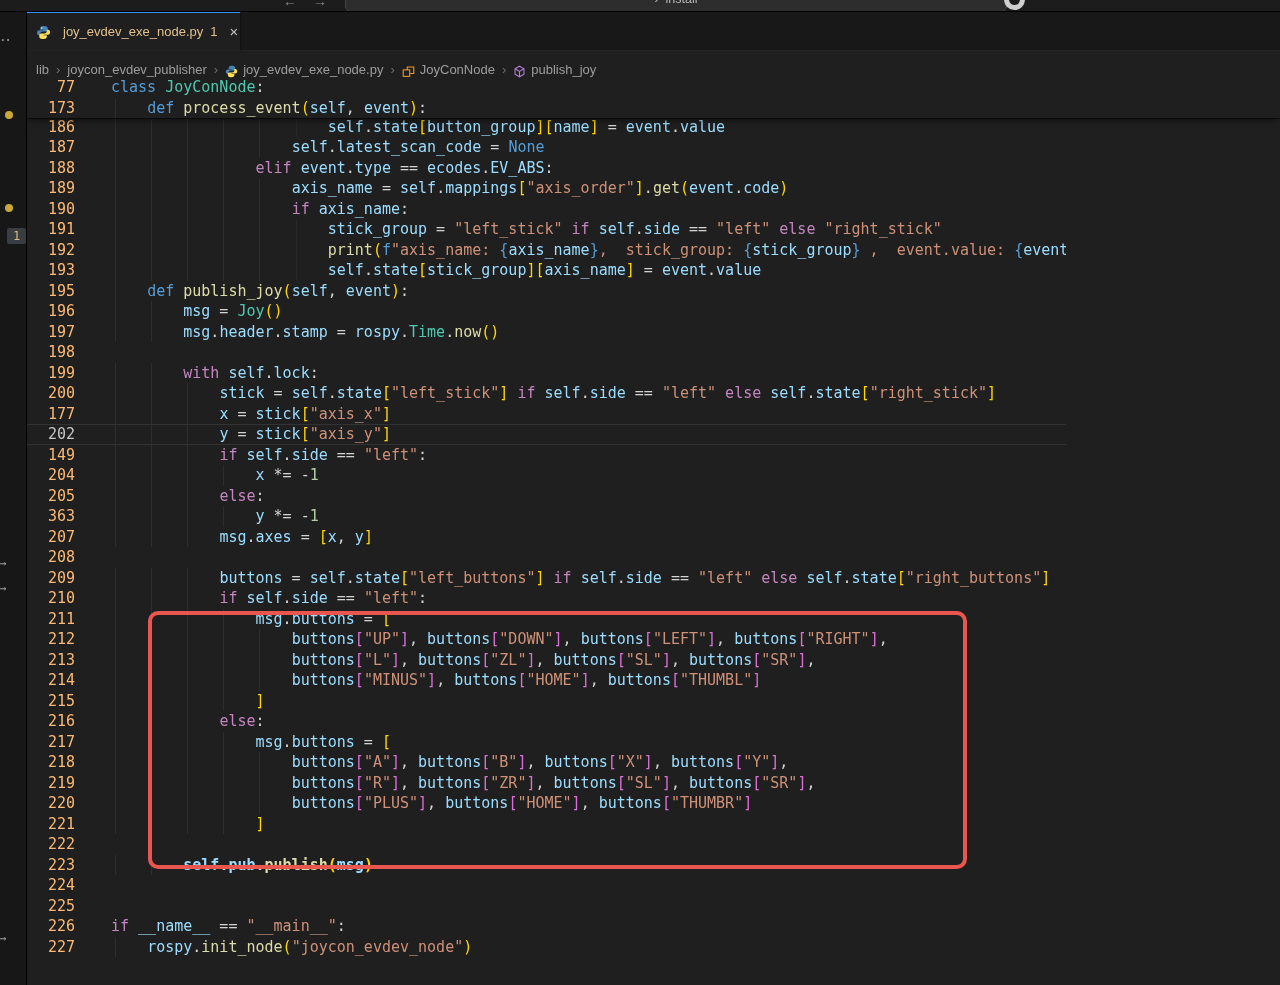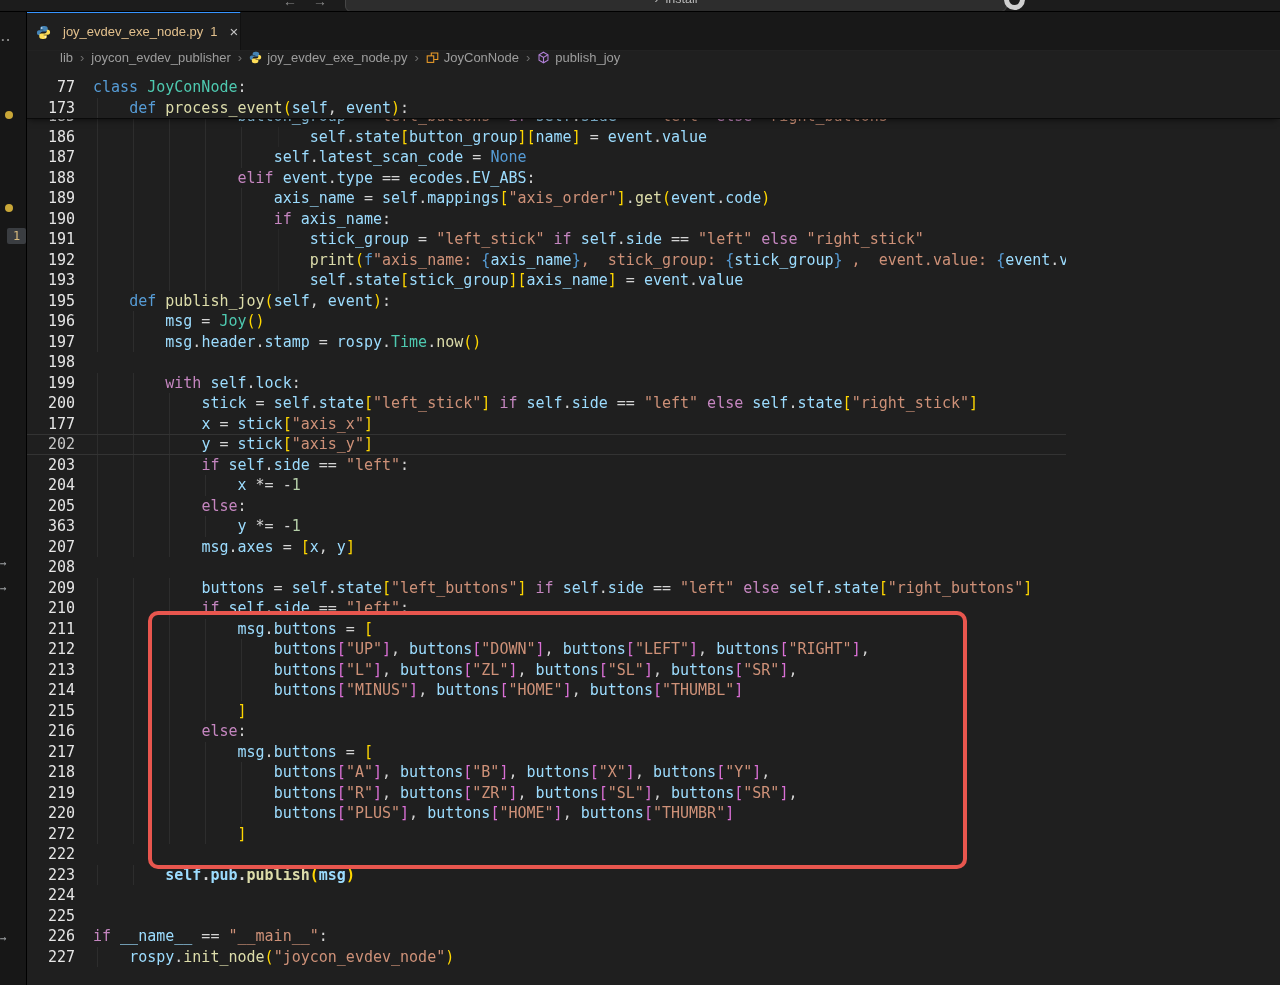--- a/index.html
+++ b/index.html
@@ -33,36 +33,36 @@
           border-bottom:1px solid #222;z-index:10;}
   .tab{position:absolute;left:0;top:0;width:215px;height:39px;background:#1f1f1f;
        border-top:2px solid #3794ff;border-right:1px solid #111;display:flex;align-items:center;
        padding:0 10px;box-sizing:border-box;}
   .tab-label{color:#e2c08d;font-size:13px;margin-left:7px;white-space:nowrap;}
   .tab-badge{color:#e2c08d;font-size:13px;margin-left:7px;}
   .tab-close{color:#c5c5c5;font-size:15px;margin-left:12px;cursor:pointer;}
 
   
   .breadcrumbs{position:absolute;left:26px;top:50px;width:1254px;height:27px;background:#1f1f1f;
-               display:flex;align-items:flex-start;padding-left:34px;box-sizing:border-box;
+               display:flex;align-items:flex-end;padding-left:10px;box-sizing:border-box;
                color:#9d9d9d;font-size:13px;z-index:9;}
   .bc-sep{color:#6e6e6e;margin:0 7px;font-size:13px;}
   .bc-ico{display:inline-flex;margin-right:5px;position:relative;top:1px;}
 
   
-  .code-pane{position:absolute;left:26px;top:106px;width:1040px;height:879px;overflow:hidden;z-index:1;}
+  .code-pane{position:absolute;left:26px;top:96px;width:1040px;height:879px;overflow:hidden;z-index:1;}
   .sticky{position:absolute;left:26px;top:77px;width:1254px;height:41px;background:#1f1f1f;
           z-index:8;border-bottom:1px solid #0a0a0a;box-shadow:0 4px 6px -3px rgba(0,0,0,.55);}
   .row{display:flex;height:20.5px;line-height:20.5px;position:relative;
        font-family:"DejaVu Sans Mono",monospace;font-size:15px;white-space:pre;}
   .row.cur::after{content:'';position:absolute;left:0;right:0;top:0;bottom:0;
        border-top:1px solid #333;border-bottom:1px solid #333;pointer-events:none;}
   .row.cur .num{color:#c6c6c6;}
-  .num{flex:0 0 49px;text-align:right;color:#e5e5e5;user-select:none;}
-  .codetext{margin-left:18px;height:100%;display:inline-block;
+  .num{flex:0 0 49px;text-align:right;color:#fdba74;user-select:none;}
+  .codetext{margin-left:36px;height:100%;display:inline-block;
        background-image:repeating-linear-gradient(to right,#2d2d2d 0 1px,transparent 1px 36.12px);
        background-repeat:no-repeat;background-position:3.5px 0;}
   .tk-w{color:#d4d4d4;} .tk-v{color:#9CDCFE;} .tk-k{color:#569CD6;} .tk-c{color:#C586C0;}
   .tk-s{color:#CE9178;} .tk-f{color:#DCDCAA;} .tk-t{color:#4EC9B0;} .tk-n{color:#B5CEA8;}
   .tk-b1{color:#ffd700;} .tk-b2{color:#DA70D6;}
 
   
   .red-box{position:absolute;left:148px;top:611px;width:811px;height:250px;
            border:4px solid #e8564e;border-radius:10px;z-index:12;pointer-events:none;}
 </style>
@@ -148,39 +148,39 @@
       <div class="row"><span class="num">192</span><span class="codetext" style="background-size: 181.6px 100%;"><span class="tk-w">                        </span><span class="tk-f">print</span><span class="tk-b1">(</span><span class="tk-k">f</span><span class="tk-s">"axis_name: </span><span class="tk-k">{</span><span class="tk-v">axis_name</span><span class="tk-k">}</span><span class="tk-s">,  stick_group: </span><span class="tk-k">{</span><span class="tk-v">stick_group</span><span class="tk-k">}</span><span class="tk-s"> ,  event.value: </span><span class="tk-k">{</span><span class="tk-v">event</span><span class="tk-w">.</span><span class="tk-v">value</span><span class="tk-k">}</span><span class="tk-s">"</span><span class="tk-b1">)</span></span></div>
       <div class="row"><span class="num">193</span><span class="codetext" style="background-size: 181.6px 100%;"><span class="tk-w">                        </span><span class="tk-v">self</span><span class="tk-w">.</span><span class="tk-v">state</span><span class="tk-b1">[</span><span class="tk-v">stick_group</span><span class="tk-b1">]</span><span class="tk-b1">[</span><span class="tk-v">axis_name</span><span class="tk-b1">]</span><span class="tk-w"> = </span><span class="tk-v">event</span><span class="tk-w">.</span><span class="tk-v">value</span></span></div>
       <div class="row"><span class="num">195</span><span class="codetext" style="background-size: 1px 100%;"><span class="tk-w">    </span><span class="tk-k">def </span><span class="tk-f">publish_joy</span><span class="tk-b1">(</span><span class="tk-v">self</span><span class="tk-w">, </span><span class="tk-v">event</span><span class="tk-b1">)</span><span class="tk-w">:</span></span></div>
       <div class="row"><span class="num">196</span><span class="codetext" style="background-size: 37.12px 100%;"><span class="tk-w">        </span><span class="tk-v">msg</span><span class="tk-w"> = </span><span class="tk-t">Joy</span><span class="tk-b1">()</span></span></div>
       <div class="row"><span class="num">197</span><span class="codetext" style="background-size: 37.12px 100%;"><span class="tk-w">        </span><span class="tk-v">msg</span><span class="tk-w">.</span><span class="tk-v">header</span><span class="tk-w">.</span><span class="tk-v">stamp</span><span class="tk-w"> = </span><span class="tk-v">rospy</span><span class="tk-w">.</span><span class="tk-t">Time</span><span class="tk-w">.</span><span class="tk-f">now</span><span class="tk-b1">()</span></span></div>
       <div class="row"><span class="num">198</span><span class="codetext" style="background-size: 37.12px 100%;"></span></div>
       <div class="row"><span class="num">199</span><span class="codetext" style="background-size: 37.12px 100%;"><span class="tk-w">        </span><span class="tk-c">with </span><span class="tk-v">self</span><span class="tk-w">.</span><span class="tk-v">lock</span><span class="tk-w">:</span></span></div>
       <div class="row"><span class="num">200</span><span class="codetext" style="background-size: 73.24px 100%;"><span class="tk-w">            </span><span class="tk-v">stick</span><span class="tk-w"> = </span><span class="tk-v">self</span><span class="tk-w">.</span><span class="tk-v">state</span><span class="tk-b1">[</span><span class="tk-s">"left_stick"</span><span class="tk-b1">]</span><span class="tk-c"> if </span><span class="tk-v">self</span><span class="tk-w">.</span><span class="tk-v">side</span><span class="tk-w"> == </span><span class="tk-s">"left"</span><span class="tk-c"> else </span><span class="tk-v">self</span><span class="tk-w">.</span><span class="tk-v">state</span><span class="tk-b1">[</span><span class="tk-s">"right_stick"</span><span class="tk-b1">]</span></span></div>
       <div class="row"><span class="num">177</span><span class="codetext" style="background-size: 73.24px 100%;"><span class="tk-w">            </span><span class="tk-v">x</span><span class="tk-w"> = </span><span class="tk-v">stick</span><span class="tk-b1">[</span><span class="tk-s">"axis_x"</span><span class="tk-b1">]</span></span></div>
       <div class="row cur"><span class="num">202</span><span class="codetext" style="background-size: 73.24px 100%;"><span class="tk-w">            </span><span class="tk-v">y</span><span class="tk-w"> = </span><span class="tk-v">stick</span><span class="tk-b1">[</span><span class="tk-s">"axis_y"</span><span class="tk-b1">]</span></span></div>
-      <div class="row"><span class="num">203</span><span class="codetext" style="background-size: 73.24px 100%;"><span class="tk-w">            </span><span class="tk-c">if </span><span class="tk-v">self</span><span class="tk-w">.</span><span class="tk-v">side</span><span class="tk-w"> == </span><span class="tk-s">"left"</span><span class="tk-w">:</span></span></div>
+      <div class="row"><span class="num">149</span><span class="codetext" style="background-size: 73.24px 100%;"><span class="tk-w">            </span><span class="tk-c">if </span><span class="tk-v">self</span><span class="tk-w">.</span><span class="tk-v">side</span><span class="tk-w"> == </span><span class="tk-s">"left"</span><span class="tk-w">:</span></span></div>
       <div class="row"><span class="num">204</span><span class="codetext" style="background-size: 109.36px 100%;"><span class="tk-w">                </span><span class="tk-v">x</span><span class="tk-w"> *= -</span><span class="tk-n">1</span></span></div>
       <div class="row"><span class="num">205</span><span class="codetext" style="background-size: 73.24px 100%;"><span class="tk-w">            </span><span class="tk-c">else</span><span class="tk-w">:</span></span></div>
       <div class="row"><span class="num">363</span><span class="codetext" style="background-size: 109.36px 100%;"><span class="tk-w">                </span><span class="tk-v">y</span><span class="tk-w"> *= -</span><span class="tk-n">1</span></span></div>
       <div class="row"><span class="num">207</span><span class="codetext" style="background-size: 73.24px 100%;"><span class="tk-w">            </span><span class="tk-v">msg</span><span class="tk-w">.</span><span class="tk-v">axes</span><span class="tk-w"> = </span><span class="tk-b1">[</span><span class="tk-v">x</span><span class="tk-w">, </span><span class="tk-v">y</span><span class="tk-b1">]</span></span></div>
       <div class="row"><span class="num">208</span><span class="codetext" style="background-size: 73.24px 100%;"></span></div>
       <div class="row"><span class="num">209</span><span class="codetext" style="background-size: 73.24px 100%;"><span class="tk-w">            </span><span class="tk-v">buttons</span><span class="tk-w"> = </span><span class="tk-v">self</span><span class="tk-w">.</span><span class="tk-v">state</span><span class="tk-b1">[</span><span class="tk-s">"left_buttons"</span><span class="tk-b1">]</span><span class="tk-c"> if </span><span class="tk-v">self</span><span class="tk-w">.</span><span class="tk-v">side</span><span class="tk-w"> == </span><span class="tk-s">"left"</span><span class="tk-c"> else </span><span class="tk-v">self</span><span class="tk-w">.</span><span class="tk-v">state</span><span class="tk-b1">[</span><span class="tk-s">"right_buttons"</span><span class="tk-b1">]</span></span></div>
       <div class="row"><span class="num">210</span><span class="codetext" style="background-size: 73.24px 100%;"><span class="tk-w">            </span><span class="tk-c">if </span><span class="tk-v">self</span><span class="tk-w">.</span><span class="tk-v">side</span><span class="tk-w"> == </span><span class="tk-s">"left"</span><span class="tk-w">:</span></span></div>
       <div class="row"><span class="num">211</span><span class="codetext" style="background-size: 109.36px 100%;"><span class="tk-w">                </span><span class="tk-v">msg</span><span class="tk-w">.</span><span class="tk-v">buttons</span><span class="tk-w"> = </span><span class="tk-b1">[</span></span></div>
       <div class="row"><span class="num">212</span><span class="codetext" style="background-size: 145.48px 100%;"><span class="tk-w">                    </span><span class="tk-v">buttons</span><span class="tk-b2">[</span><span class="tk-s">"UP"</span><span class="tk-b2">]</span><span class="tk-w">, </span><span class="tk-v">buttons</span><span class="tk-b2">[</span><span class="tk-s">"DOWN"</span><span class="tk-b2">]</span><span class="tk-w">, </span><span class="tk-v">buttons</span><span class="tk-b2">[</span><span class="tk-s">"LEFT"</span><span class="tk-b2">]</span><span class="tk-w">, </span><span class="tk-v">buttons</span><span class="tk-b2">[</span><span class="tk-s">"RIGHT"</span><span class="tk-b2">]</span><span class="tk-w">,</span></span></div>
       <div class="row"><span class="num">213</span><span class="codetext" style="background-size: 145.48px 100%;"><span class="tk-w">                    </span><span class="tk-v">buttons</span><span class="tk-b2">[</span><span class="tk-s">"L"</span><span class="tk-b2">]</span><span class="tk-w">, </span><span class="tk-v">buttons</span><span class="tk-b2">[</span><span class="tk-s">"ZL"</span><span class="tk-b2">]</span><span class="tk-w">, </span><span class="tk-v">buttons</span><span class="tk-b2">[</span><span class="tk-s">"SL"</span><span class="tk-b2">]</span><span class="tk-w">, </span><span class="tk-v">buttons</span><span class="tk-b2">[</span><span class="tk-s">"SR"</span><span class="tk-b2">]</span><span class="tk-w">,</span></span></div>
       <div class="row"><span class="num">214</span><span class="codetext" style="background-size: 145.48px 100%;"><span class="tk-w">                    </span><span class="tk-v">buttons</span><span class="tk-b2">[</span><span class="tk-s">"MINUS"</span><span class="tk-b2">]</span><span class="tk-w">, </span><span class="tk-v">buttons</span><span class="tk-b2">[</span><span class="tk-s">"HOME"</span><span class="tk-b2">]</span><span class="tk-w">, </span><span class="tk-v">buttons</span><span class="tk-b2">[</span><span class="tk-s">"THUMBL"</span><span class="tk-b2">]</span></span></div>
       <div class="row"><span class="num">215</span><span class="codetext" style="background-size: 109.36px 100%;"><span class="tk-w">                </span><span class="tk-b1">]</span></span></div>
       <div class="row"><span class="num">216</span><span class="codetext" style="background-size: 73.24px 100%;"><span class="tk-w">            </span><span class="tk-c">else</span><span class="tk-w">:</span></span></div>
       <div class="row"><span class="num">217</span><span class="codetext" style="background-size: 109.36px 100%;"><span class="tk-w">                </span><span class="tk-v">msg</span><span class="tk-w">.</span><span class="tk-v">buttons</span><span class="tk-w"> = </span><span class="tk-b1">[</span></span></div>
       <div class="row"><span class="num">218</span><span class="codetext" style="background-size: 145.48px 100%;"><span class="tk-w">                    </span><span class="tk-v">buttons</span><span class="tk-b2">[</span><span class="tk-s">"A"</span><span class="tk-b2">]</span><span class="tk-w">, </span><span class="tk-v">buttons</span><span class="tk-b2">[</span><span class="tk-s">"B"</span><span class="tk-b2">]</span><span class="tk-w">, </span><span class="tk-v">buttons</span><span class="tk-b2">[</span><span class="tk-s">"X"</span><span class="tk-b2">]</span><span class="tk-w">, </span><span class="tk-v">buttons</span><span class="tk-b2">[</span><span class="tk-s">"Y"</span><span class="tk-b2">]</span><span class="tk-w">,</span></span></div>
       <div class="row"><span class="num">219</span><span class="codetext" style="background-size: 145.48px 100%;"><span class="tk-w">                    </span><span class="tk-v">buttons</span><span class="tk-b2">[</span><span class="tk-s">"R"</span><span class="tk-b2">]</span><span class="tk-w">, </span><span class="tk-v">buttons</span><span class="tk-b2">[</span><span class="tk-s">"ZR"</span><span class="tk-b2">]</span><span class="tk-w">, </span><span class="tk-v">buttons</span><span class="tk-b2">[</span><span class="tk-s">"SL"</span><span class="tk-b2">]</span><span class="tk-w">, </span><span class="tk-v">buttons</span><span class="tk-b2">[</span><span class="tk-s">"SR"</span><span class="tk-b2">]</span><span class="tk-w">,</span></span></div>
       <div class="row"><span class="num">220</span><span class="codetext" style="background-size: 145.48px 100%;"><span class="tk-w">                    </span><span class="tk-v">buttons</span><span class="tk-b2">[</span><span class="tk-s">"PLUS"</span><span class="tk-b2">]</span><span class="tk-w">, </span><span class="tk-v">buttons</span><span class="tk-b2">[</span><span class="tk-s">"HOME"</span><span class="tk-b2">]</span><span class="tk-w">, </span><span class="tk-v">buttons</span><span class="tk-b2">[</span><span class="tk-s">"THUMBR"</span><span class="tk-b2">]</span></span></div>
-      <div class="row"><span class="num">272</span><span class="codetext" style="background-size: 109.36px 100%;"><span class="tk-w">                </span><span class="tk-b1">]</span></span></div>
+      <div class="row"><span class="num">221</span><span class="codetext" style="background-size: 109.36px 100%;"><span class="tk-w">                </span><span class="tk-b1">]</span></span></div>
       <div class="row"><span class="num">222</span><span class="codetext" style="background-size: 37.12px 100%;"></span></div>
       <div class="row"><span class="num">223</span><span class="codetext" style="background-size: 37.12px 100%; font-weight: bold;"><span class="tk-w">        </span><span class="tk-v">self</span><span class="tk-w">.</span><span class="tk-v">pub</span><span class="tk-w">.</span><span class="tk-f">publish</span><span class="tk-b1">(</span><span class="tk-v">msg</span><span class="tk-b1">)</span></span></div>
       <div class="row"><span class="num">224</span><span class="codetext" style="background-size: 1px 100%;"></span></div>
       <div class="row"><span class="num">225</span><span class="codetext" style="background-image: none;"></span></div>
       <div class="row"><span class="num">226</span><span class="codetext" style="background-image: none;"><span class="tk-c">if </span><span class="tk-v">__name__</span><span class="tk-w"> == </span><span class="tk-s">"__main__"</span><span class="tk-w">:</span></span></div>
       <div class="row"><span class="num">227</span><span class="codetext" style="background-size: 1px 100%;"><span class="tk-w">    </span><span class="tk-v">rospy</span><span class="tk-w">.</span><span class="tk-f">init_node</span><span class="tk-b1">(</span><span class="tk-s">"joycon_evdev_node"</span><span class="tk-b1">)</span></span></div>
     </div>
 
   <div class="sticky">
       <div class="row"><span class="num">77</span><span class="codetext" style="background-image: none;"><span class="tk-k">class </span><span class="tk-t">JoyConNode</span><span class="tk-w">:</span></span></div>

